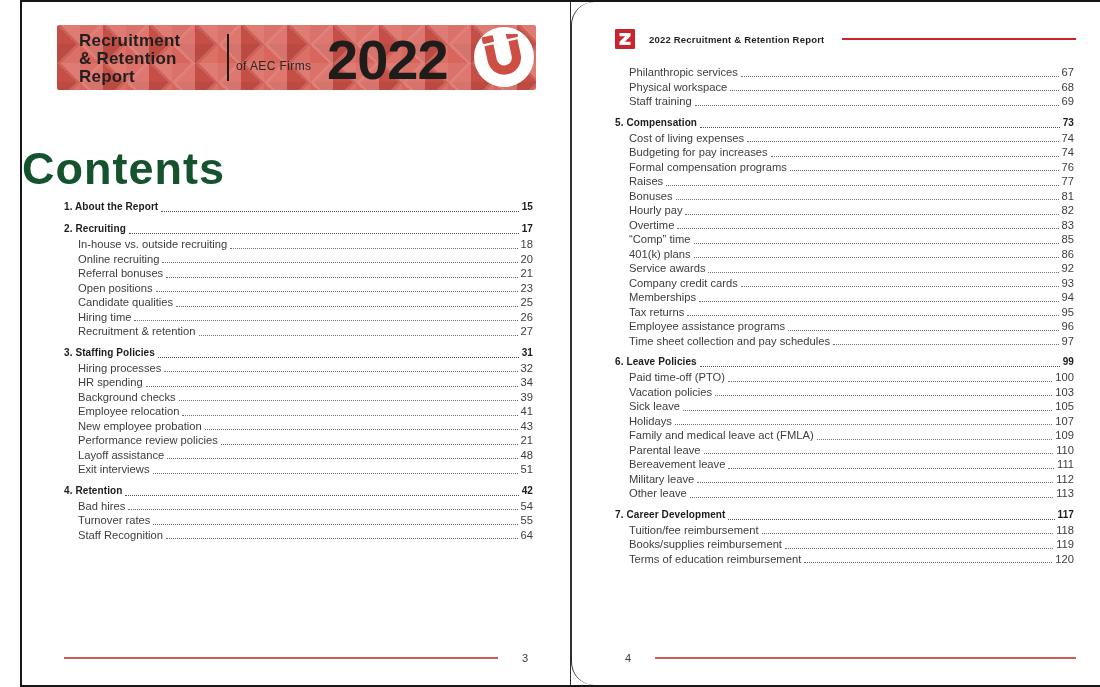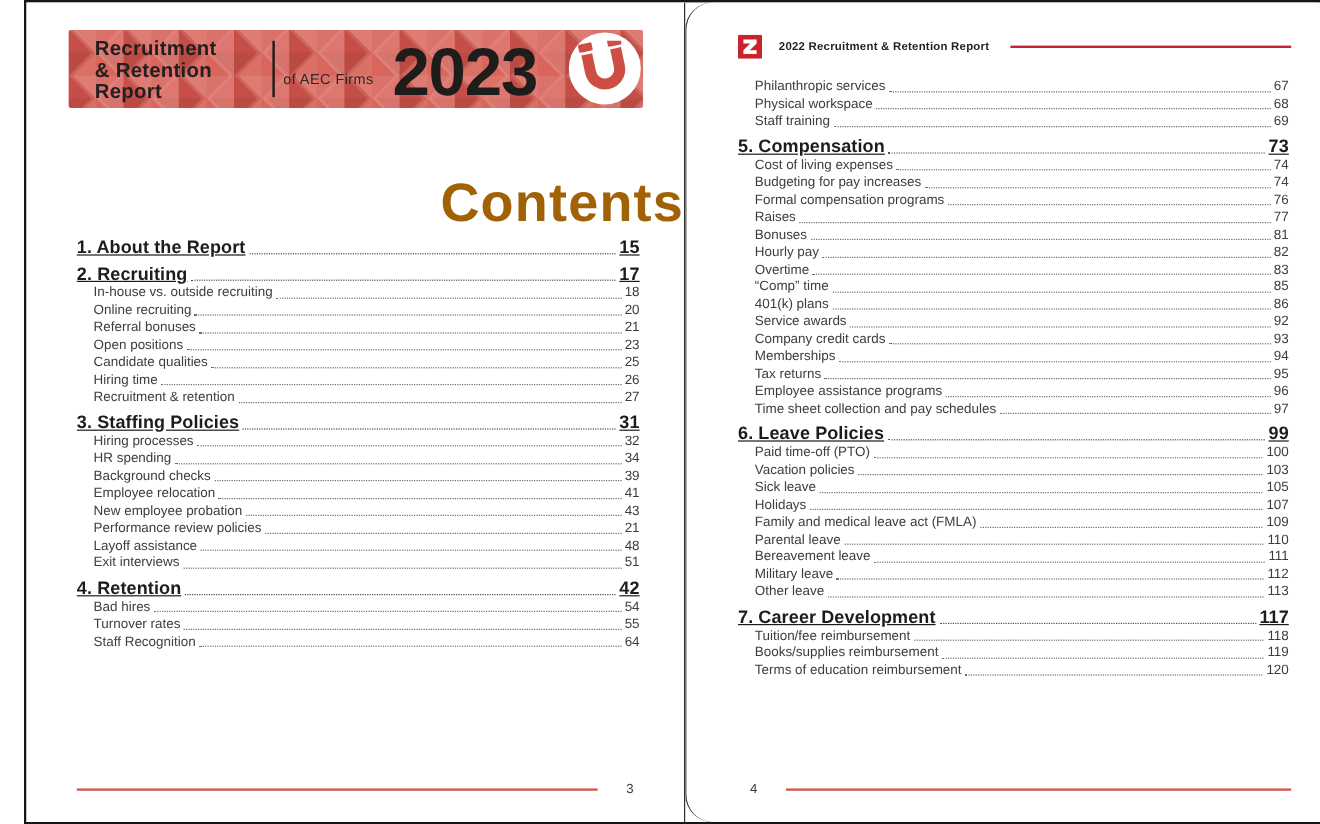--- a/index.html
+++ b/index.html
@@ -49,38 +49,37 @@
   }
   .banner-badge {
     position: absolute; left: 417px; top: 2px; width: 60px; height: 60px;
     background: #fff; border-radius: 50%;
     display: flex; align-items: center; justify-content: center;
   }
 
   
   .contents-title {
     margin: 143px 0 0 0;
-    text-align: right;
+    text-align: left;
     font-size: 45px; line-height: 48px; font-weight: 800;
-    letter-spacing: 1px; color: #a16207;
+    letter-spacing: 1px; color: #14532d;
   }
 
   
   .toc-left  { margin: 0 37px 0 42px; }
   .toc-right { margin: 16px 44px 0 43px; }
   .toc-row { display: flex; align-items: flex-end; white-space: nowrap; }
   .toc-row .leader {
     flex: 1 1 auto; min-width: 10px;
     border-bottom: 1.6px dotted #6e6e6e;
     margin: 0 3px 3px 3px;
   }
   .toc-row.chapter {
-    font-weight: bold; font-size: 15px; line-height: 16px; color: #1d1c1c;
+    font-weight: bold; font-size: 10px; line-height: 16px; color: #1d1c1c;
     letter-spacing: 0.1px;
-    text-decoration: underline;
   }
   .toc-row.chapter .leader { border-bottom-color: #4d4d4d; }
   .toc-row.sub {
     font-size: 11.2px; line-height: 14.5px; color: #3d3d3d;
     padding-left: 14px;
   }
   .toc-section { margin-top: 6px; }
   .toc-label, .toc-page { white-space: nowrap; }
 
   
@@ -119,21 +118,21 @@
   <div class="page page-left">
 
     <div class="banner">
       <div class="banner-title">
         <div>Recruitment</div>
         <div>&amp; Retention</div>
         <div>Report</div>
       </div>
       <div class="banner-divider"></div>
       <div class="banner-subtitle">of AEC Firms</div>
-      <div class="banner-year">2023</div>
+      <div class="banner-year">2022</div>
       <div class="banner-badge">
         <svg width="46" height="46" viewBox="-30 -30 60 60" aria-hidden="true">
           <g transform="rotate(-12)">
             <path d="M -16 -19 L -16 1 A 16 16 0 0 0 16 1 L 16 -19" fill="none" stroke="#cf4e44" stroke-width="12"></path>
             <rect x="-23.5" y="-31" width="15" height="9" rx="1.5" fill="#cf4e44"></rect>
             <rect x="8.5" y="-31" width="15" height="9" rx="1.5" fill="#cf4e44"></rect>
           </g>
         </svg>
       </div>
     </div>

